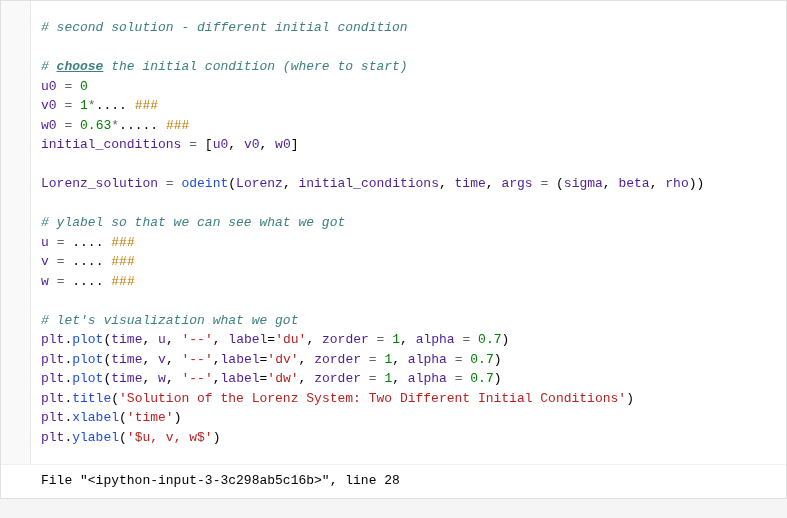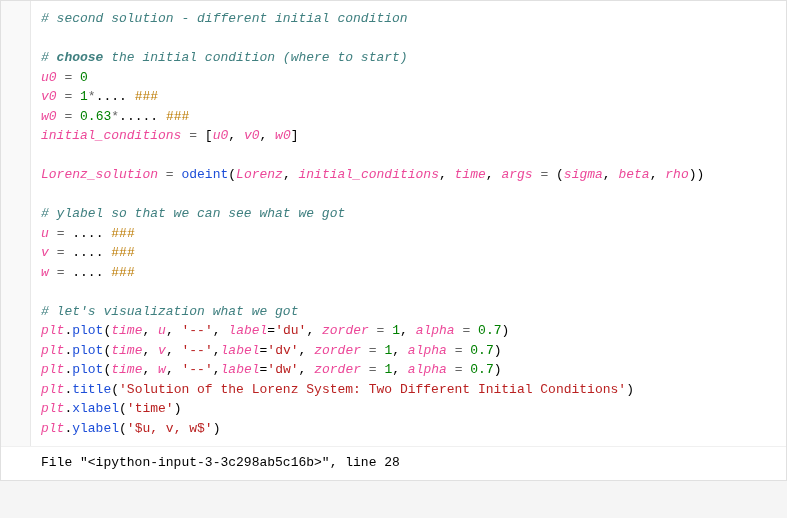--- a/index.html
+++ b/index.html
@@ -29,37 +29,37 @@
       font-size: 12px;
       background: #f9f9f9;
       border-right: 1px solid #e8e8e8;
       display: flex;
       align-items: flex-start;
       justify-content: flex-end;
     }
 
     .code-area {
       flex: 1;
-      padding: 8px 10px;
+      padding: 17px 10px;
       background: #fff;
       overflow-x: auto;
     }
 
     .code-line {
       white-space: pre;
       color: #000;
     }
 
     
     .cm-comment { color: #408080; font-style: italic; }
-    .cm-keyword { color: #008000; font-weight: bold; }
+    .cm-keyword { color: #008000; font-weight: bold; text-decoration: underline; }
     .cm-string { color: #BA2121; }
     .cm-number { color: #008000; }
     .cm-operator { color: #666; }
-    .cm-variable { color: #ec4899; font-style: italic; }
+    .cm-variable { color: #4c1d95; }
     .cm-function { color: #1d4ed8; }
     .cm-hash { color: #BC7A00; }
     .cm-dots { color: #000; }
 
     .error-output {
       background: #fff;
       padding: 6px 10px 6px 40px;
       border-top: 1px solid #f0f0f0;
     }
 

